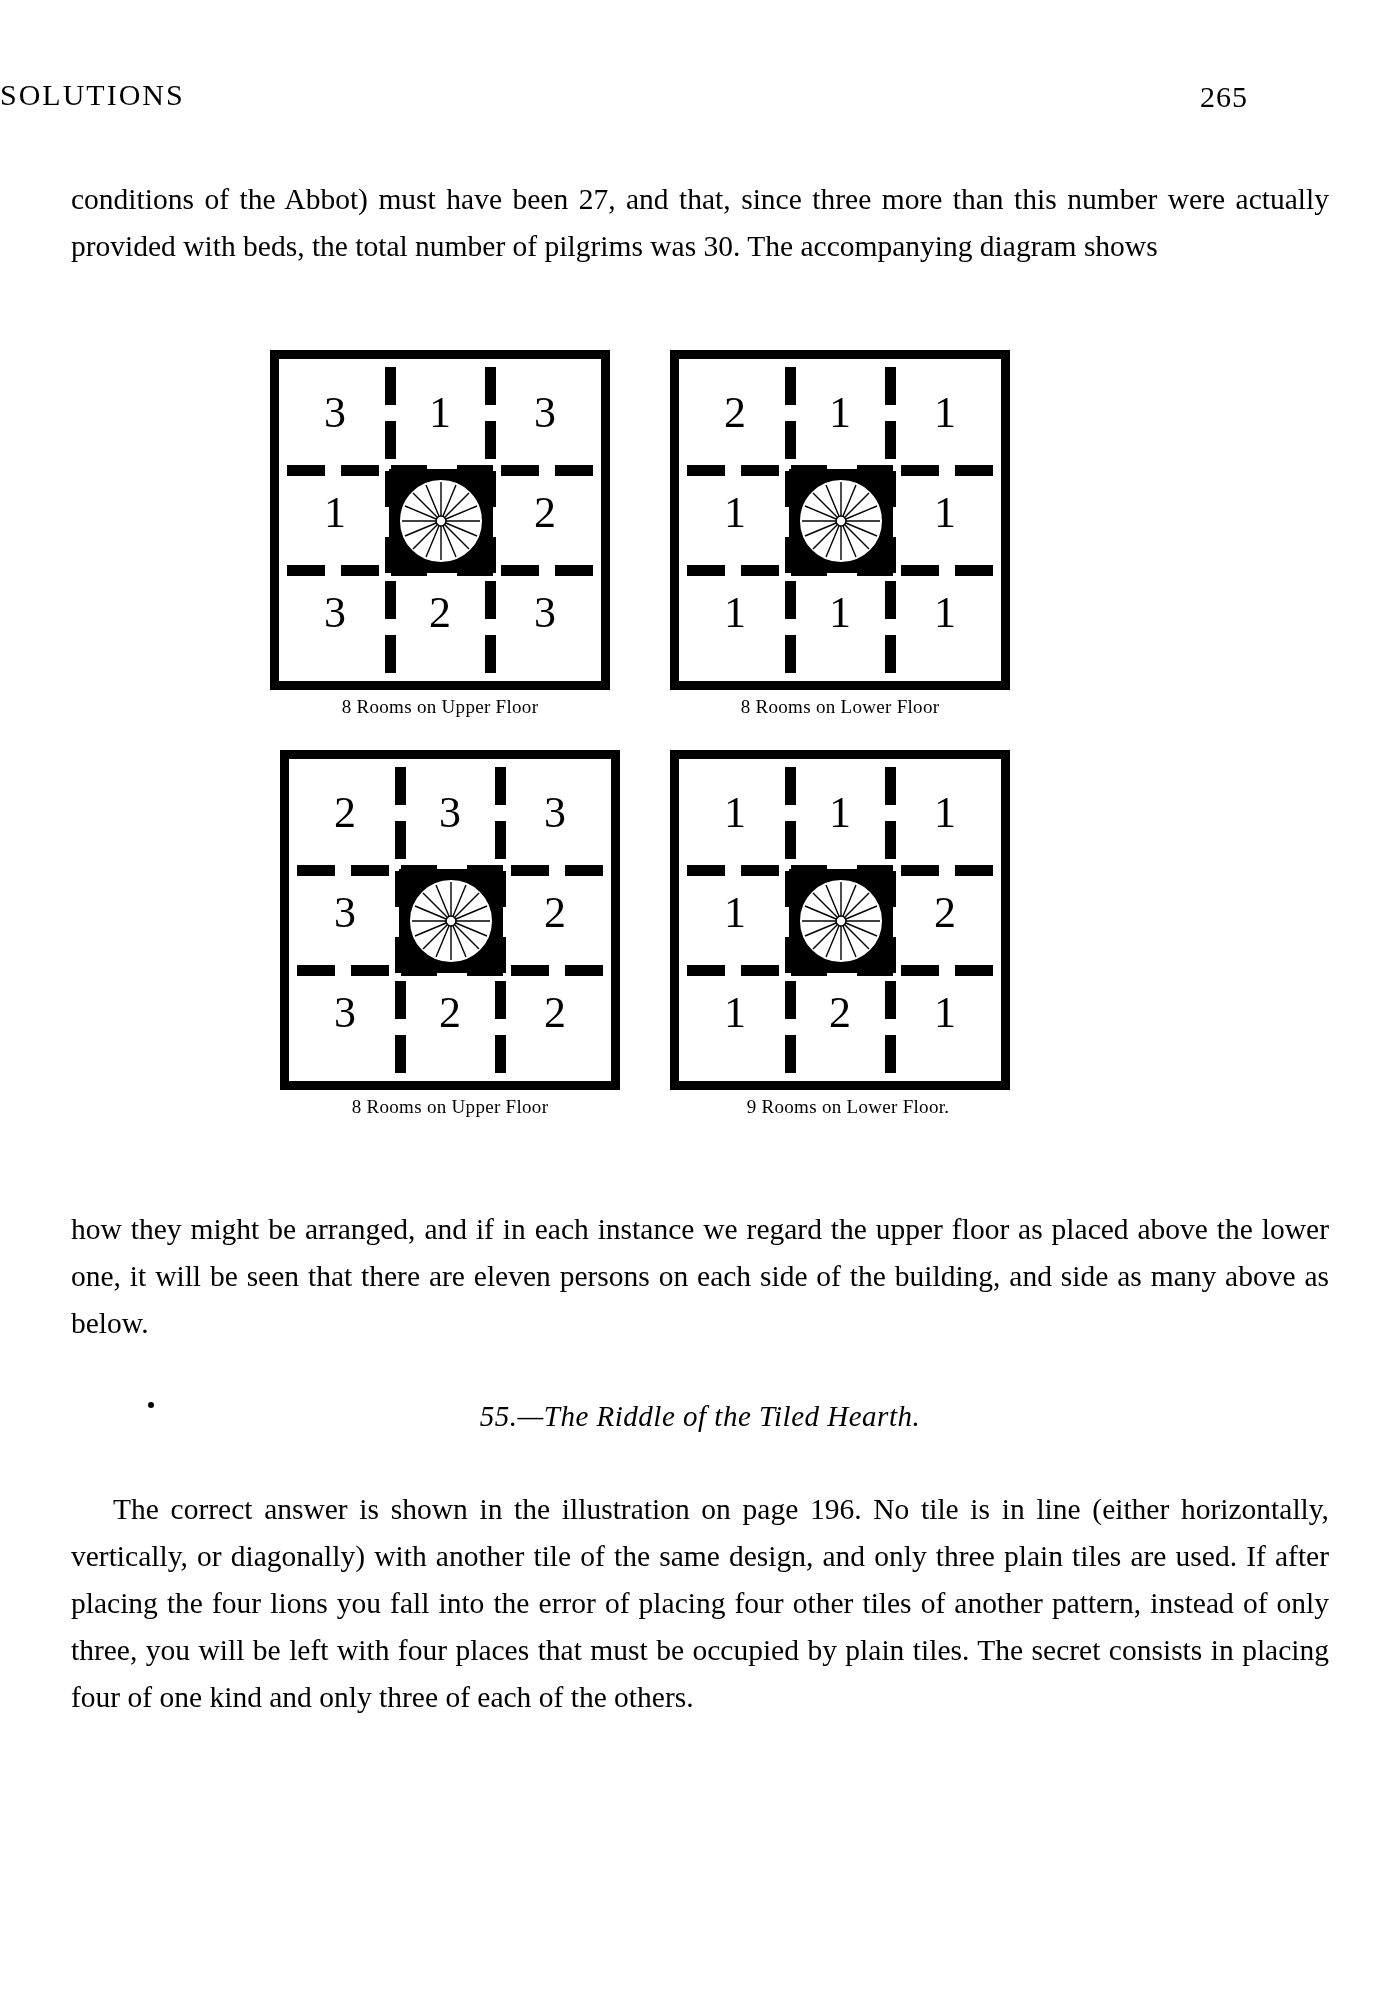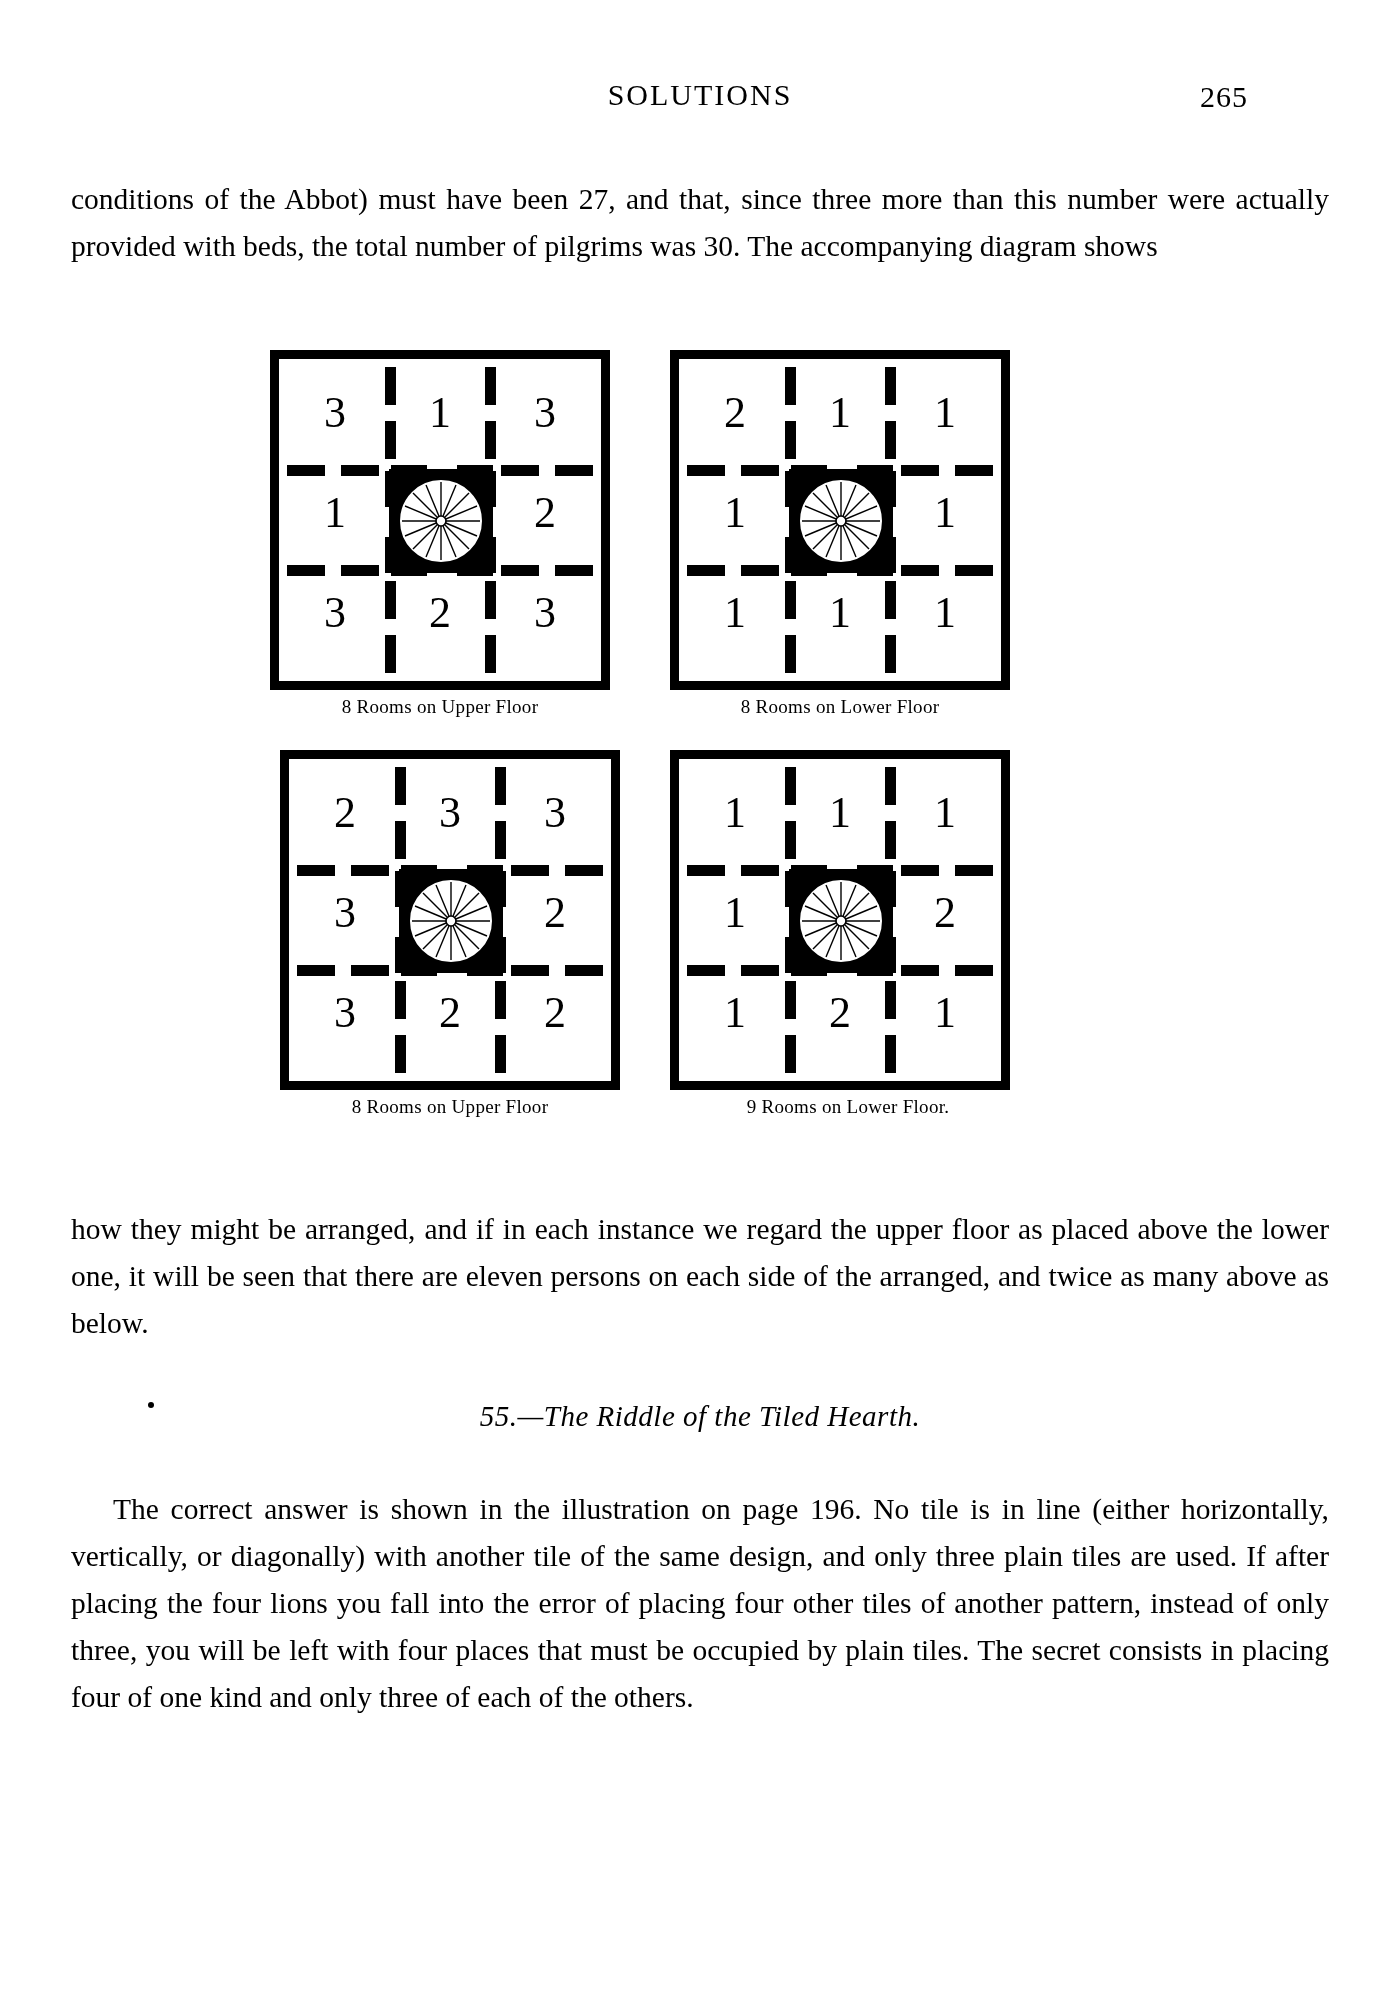--- a/index.html
+++ b/index.html
@@ -25,21 +25,20 @@
     position: absolute;
     top: 78px;
     left: 0;
     width: 1400px;
     height: 40px;
   }
   .header-title {
     position: absolute;
     left: 0; top: 0;
     width: 1400px;
-    text-align: center;
     font-size: 30px;
     letter-spacing: 2px;
     font-family: "Liberation Serif", serif;
   }
   .header-pageno {
     position: absolute;
     right: 152px;
     top: 2px;
     font-size: 30px;
     letter-spacing: 1px;
@@ -425,21 +424,21 @@
         <div class="cellnum" style="left:6px;   top:228px;">1</div>
         <div class="cellnum" style="left:111px; top:228px;">2</div>
         <div class="cellnum" style="left:216px; top:228px;">1</div>
       </div>
       <div class="caption offset">9 Rooms on Lower Floor.</div>
     </div>
 
   </div>
 
   <div class="body-text para-2">
-    <p>how they might be arranged, and if in each instance we regard the upper floor as placed above the lower one, it will be seen that there are eleven persons on each side of the arranged, and twice as many above as below.</p>
+    <p>how they might be arranged, and if in each instance we regard the upper floor as placed above the lower one, it will be seen that there are eleven persons on each side of the building, and side as many above as below.</p>
   </div>
 
   <div class="section-heading">55.—The Riddle of the Tiled Hearth.</div>
   <div class="tick"></div>
 
   <div class="body-text para-3">
     <p class="indent">The correct answer is shown in the illustration on page 196. No tile is in line (either horizontally, vertically, or diagonally) with another tile of the same design, and only three plain tiles are used.  If after placing the four lions you fall into the error of placing four other tiles of another pattern, instead of only three, you will be left with four places that must be occupied by plain tiles.  The secret consists in placing four of one kind and only three of each of the others.</p>
   </div>
 
 </div>

